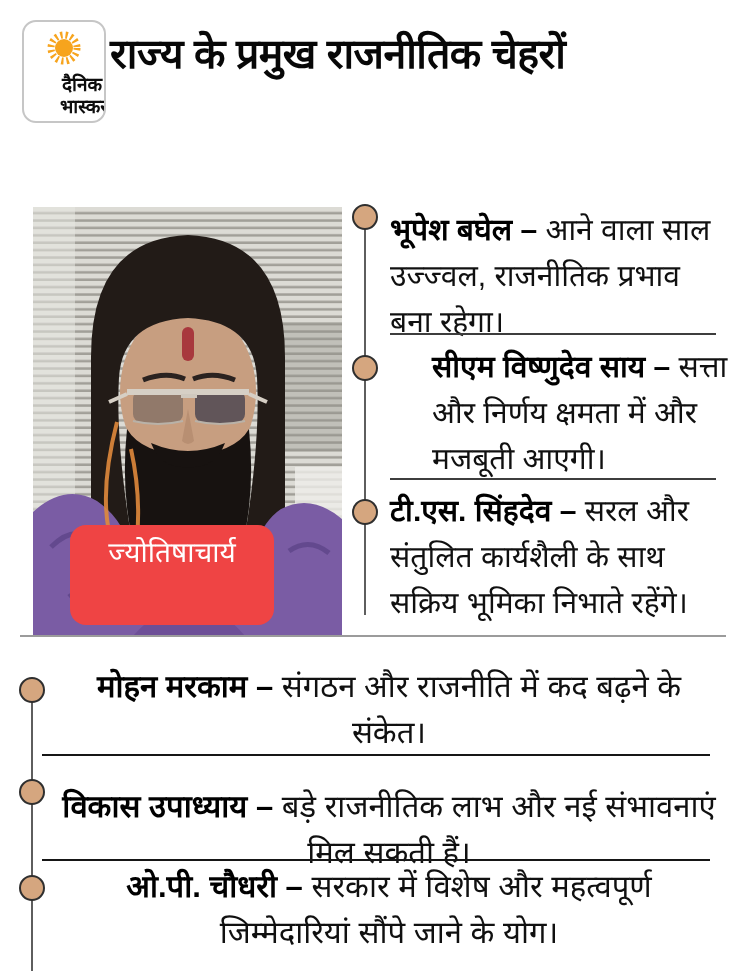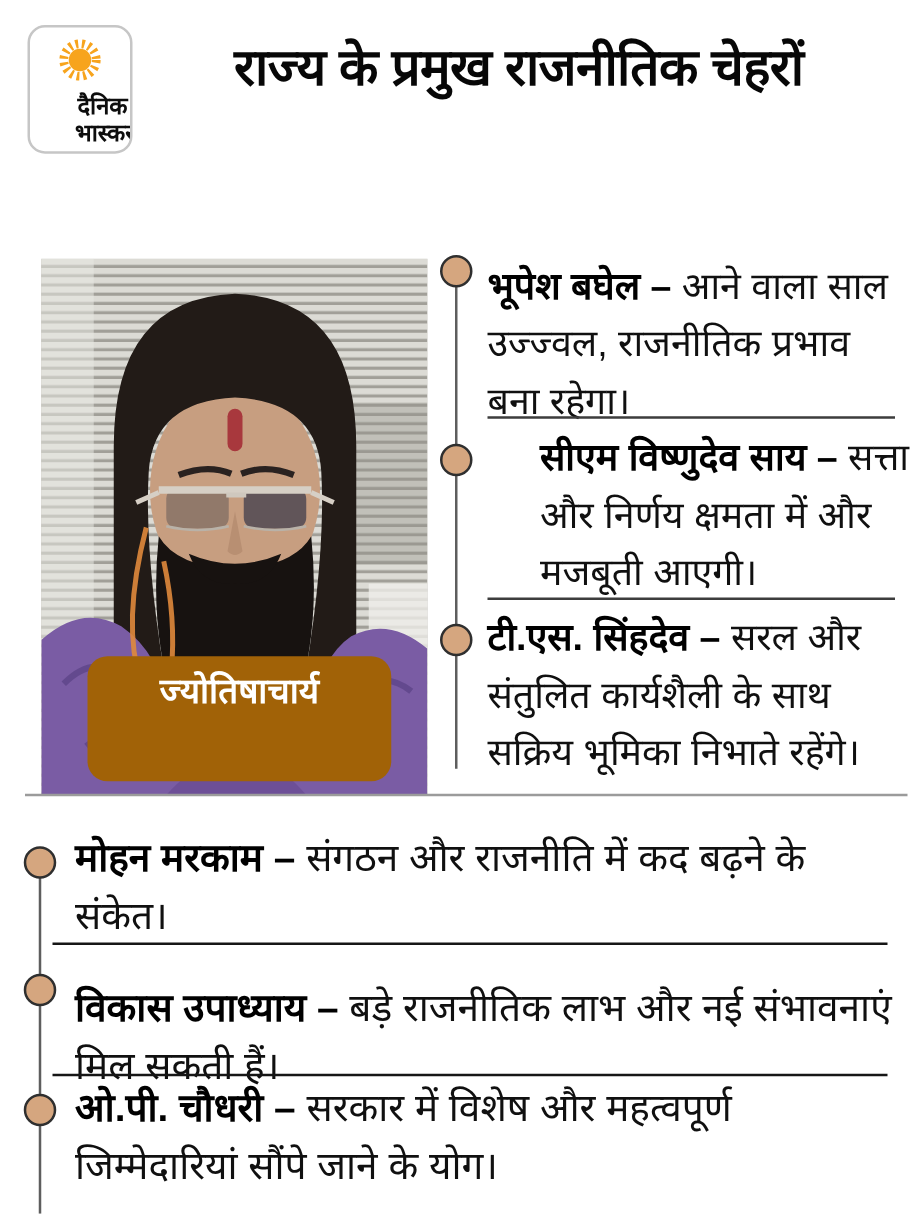--- a/index.html
+++ b/index.html
@@ -11,34 +11,34 @@
 
   
   .logo {
     position:absolute; left:22px; top:20px; width:84px; height:103px;
     background:#fff; border:2px solid #c6c6c6; border-radius:14px;
     text-align:center; overflow:hidden;
   }
   .logo-text { font-weight:700; font-size:19px; line-height:22px; color:#0d0d0d;padding-left:36px; }
   .title {
     position:absolute; left:110px; top:22px; width:610px;
-    text-align:center; font-size:41px; font-weight:700; line-height:64px;
+    text-align:left; font-size:41px; font-weight:700; line-height:64px;
     color:#070707; letter-spacing:-0.5px;
   }
 
   
   .photo {
     position:absolute; left:33px; top:207px; width:309px; height:429px;
     overflow:hidden; background:#cfcec8;
   }
   .photo-caption {
-    position:absolute; left:70px; top:525px; width:243px; height:100px;
-    background:#a16207; border-radius:16px; color:#ffffff;
+    position:absolute; left:70px; top:525px; width:204px; height:100px;
+    background:#ef4444; border-radius:16px; color:#ffffff;
     text-align:center; font-size:28px; line-height:44px; padding-top:6px;
-    font-weight:700;
+    font-weight:400;
   }
 
   
   .rail { position:absolute; width:2px; background:#5e5e5e; }
   .rail-right  { left:364px; top:217px; height:398px; }
   .rail-bottom { left:31px;  top:690px; height:281px; }
   .dot {
     position:absolute; width:26px; height:26px; border-radius:50%;
     background:#d5a67f; border:2px solid #2f2f2f;
   }
@@ -61,21 +61,21 @@
   .r-item {
     position:absolute; left:390px; width:332px;
     font-size:30px; line-height:46px; color:#101010;
   }
   .r-item-1 { top:207px; }
   .r-item-2 { top:344px;margin-left:42px; }
   .r-item-3 { top:488px; }
 
   .b-item {
     position:absolute; left:60px; width:658px;
-    font-size:31px; line-height:46px; color:#101010;
+    font-size:31px; line-height:46px; color:#101010;text-align:center;
   }
   .b-item-1 { top:664px; }
   .b-item-2 { top:784px; }
   .b-item-3 { top:864px; }
 
   .p-name { font-weight:700; color:#000; }
 </style>
 </head>
 <body>
 

